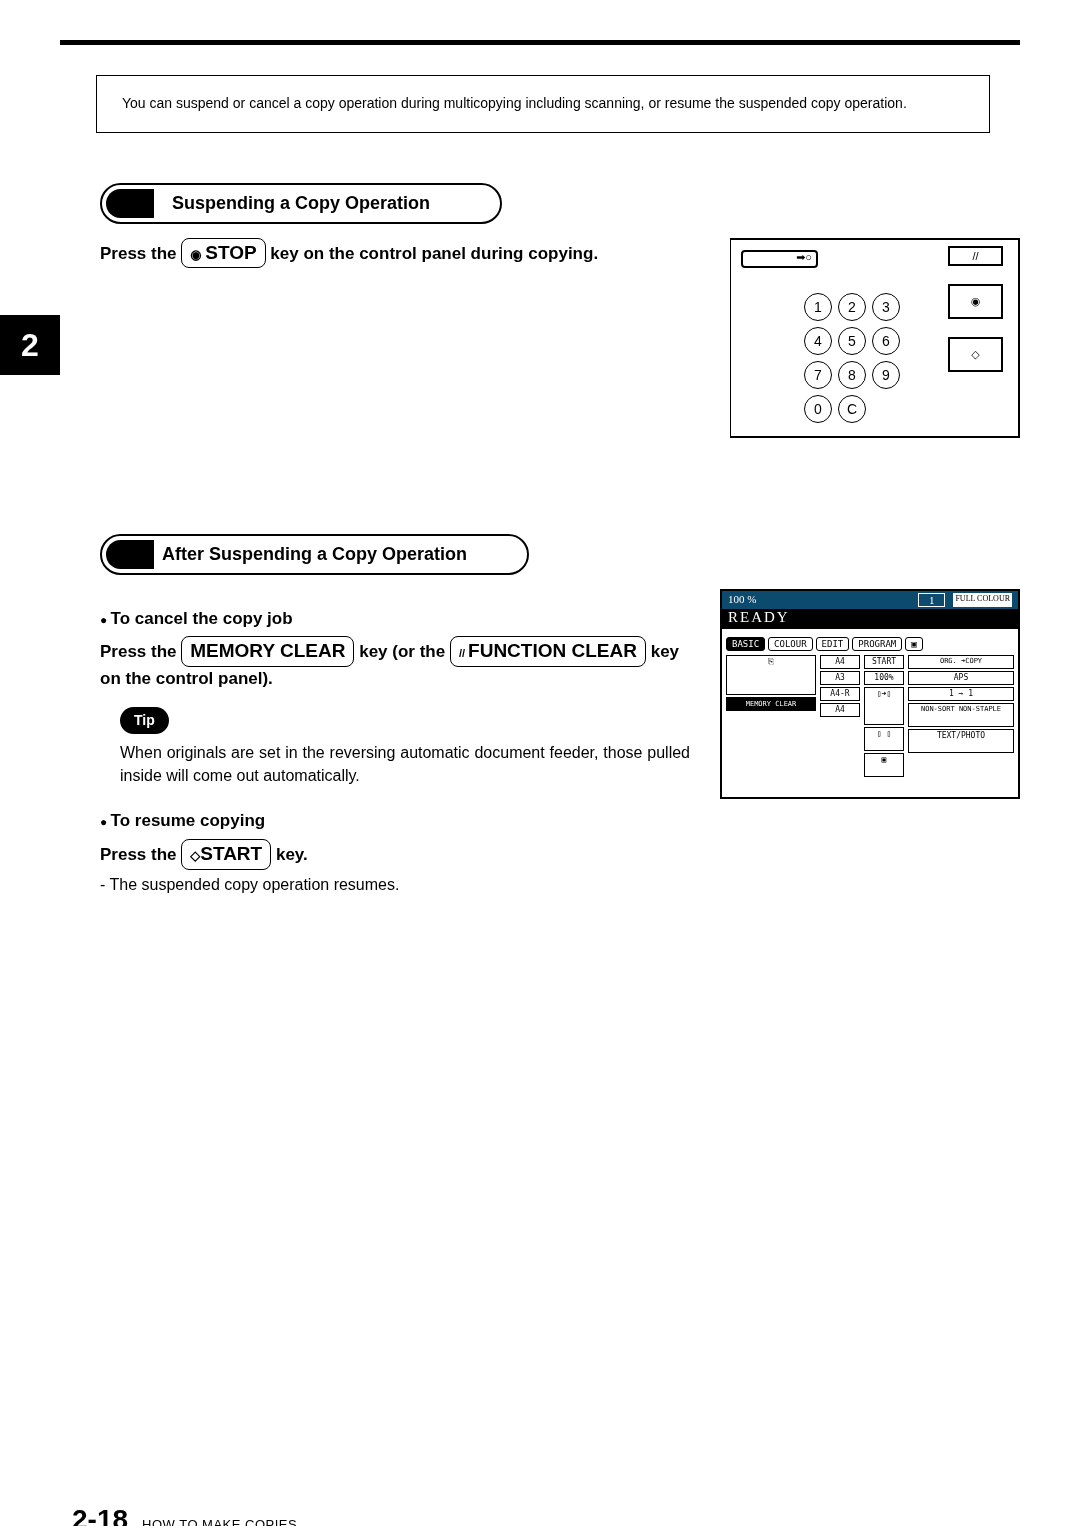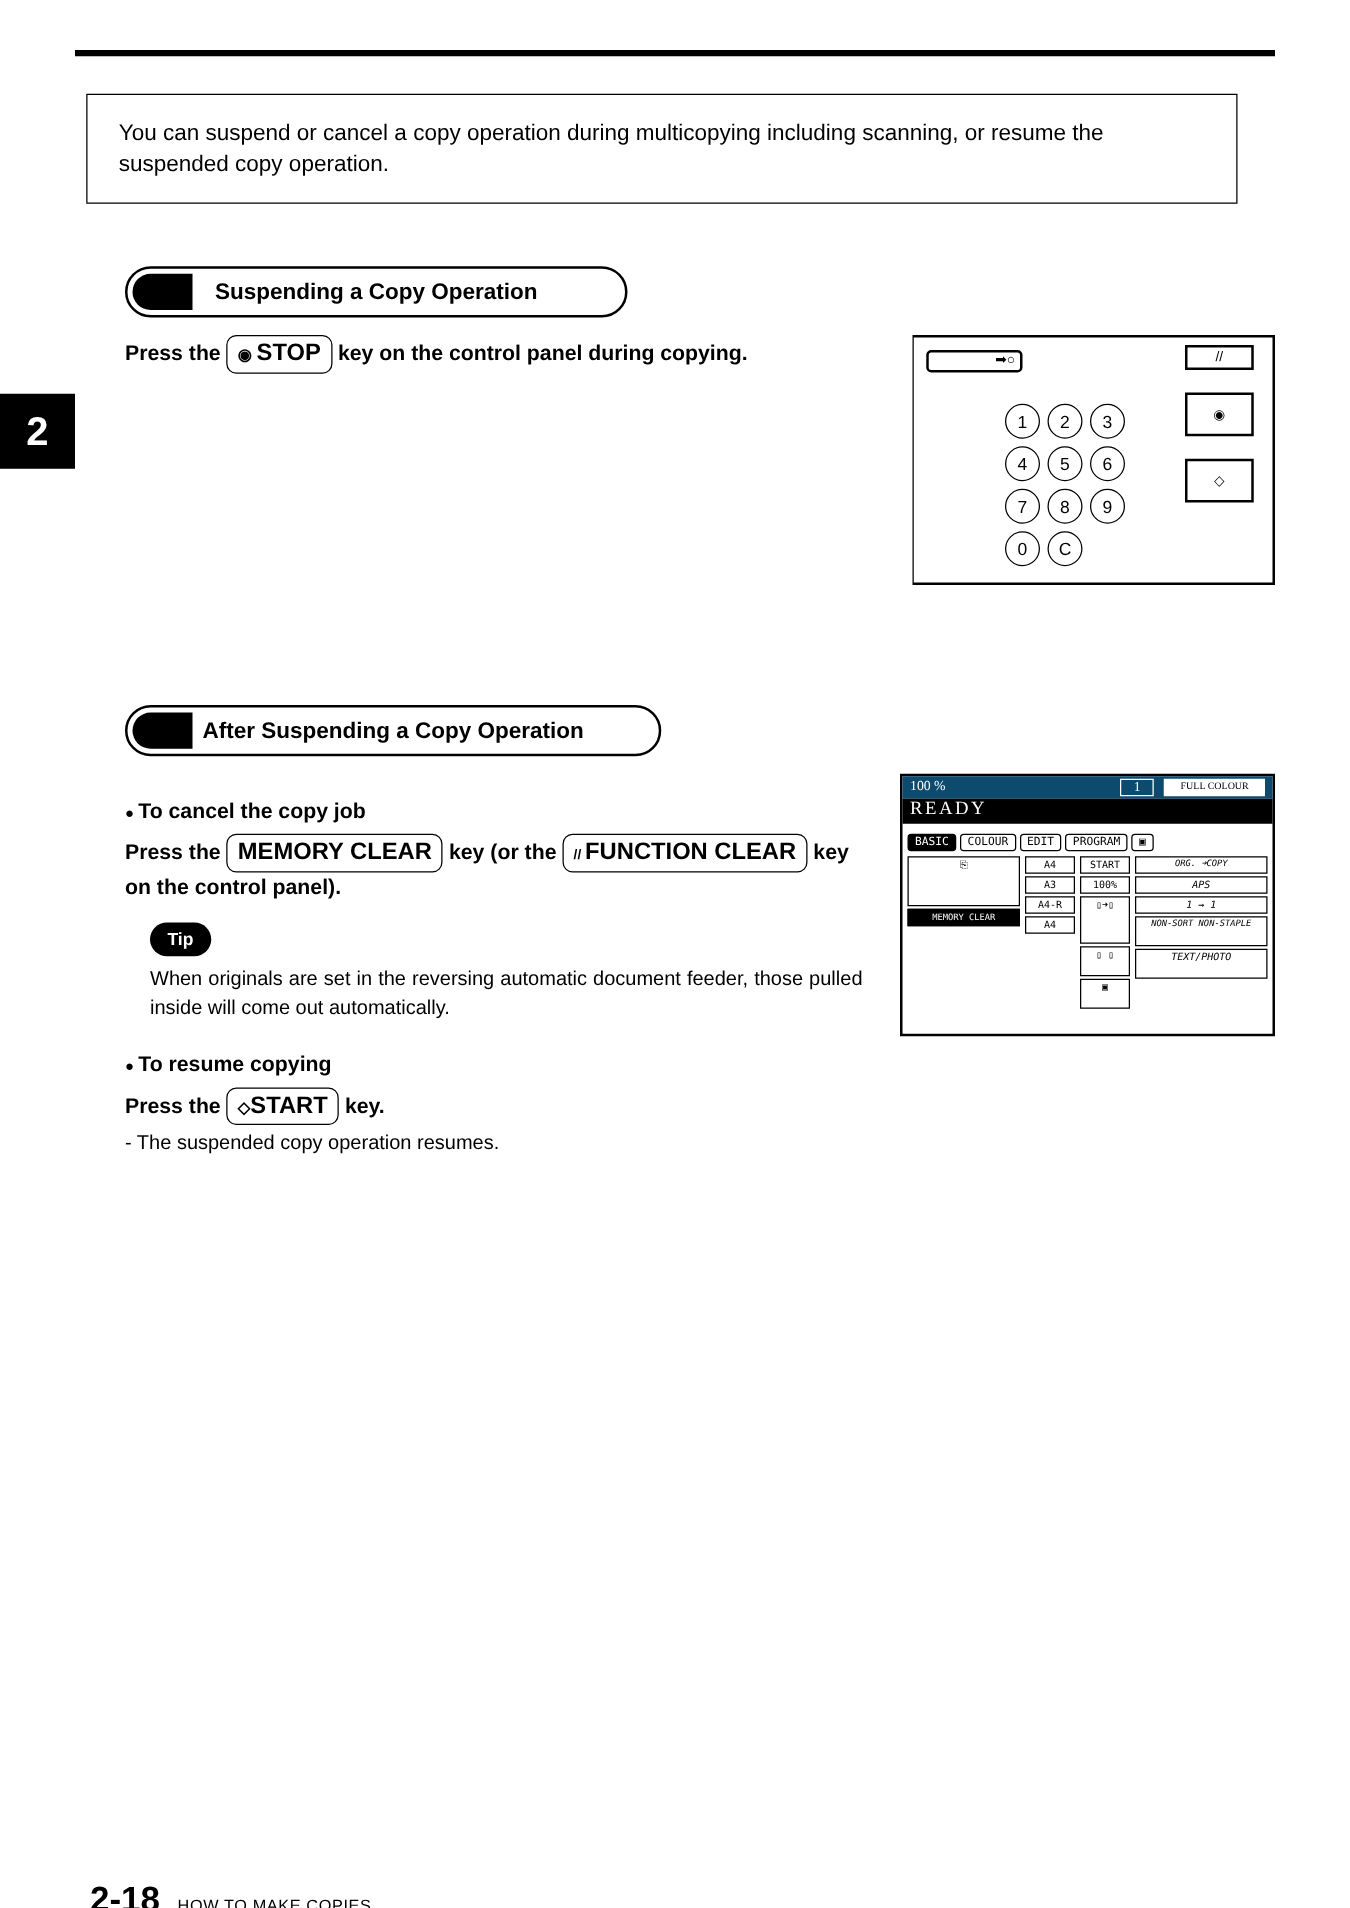--- a/index.html
+++ b/index.html
@@ -25,23 +25,23 @@
     .content-area {
       padding: 0 60px 0 40px;
       position: relative;
     }
     .rule-line {
       border-top: 5px solid #000;
       margin: 40px 60px 0 60px;
     }
     .intro-box {
       border: 1px solid #000;
-      margin: 30px 30px 0 29px;
+      margin: 30px 30px 0 56px;
       padding: 18px 25px;
-      font-size: 18px;
+      font-size: 14px;
       line-height: 1.4;
     }
     .side-tab {
       position: absolute;
       left: 0;
       top: 240px;
       width: 60px;
       height: 60px;
       background: #000;
       color: #fff;
@@ -285,21 +285,21 @@
           <span class="bold"> key.</span>
         </div>
         <div class="resume-note">- The suspended copy operation resumes.</div>
       </div>
 
       <div class="lcd-screen">
         <div class="lcd-top">
           <span>100 %</span>
           <span style="display:flex;gap:8px;">
             <span style="border:1px solid #fff;padding:0 10px;">1</span>
-            <span style="background:#fff;color:#000;font-size:8px;padding:1px 13px;">FULL COLOUR</span>
+            <span style="background:#fff;color:#000;font-size:8px;padding:1px 2px;">FULL COLOUR</span>
           </span>
         </div>
         <div style="background:#000;color:#fff;padding:0 6px 3px;" class="lcd-ready">READY</div>
         <div class="lcd-tabs">
           <span class="lcd-tab active">BASIC</span>
           <span class="lcd-tab">COLOUR</span>
           <span class="lcd-tab">EDIT</span>
           <span class="lcd-tab">PROGRAM</span>
           <span class="lcd-tab">▣</span>
         </div>
@@ -314,21 +314,21 @@
             <div class="lcd-cell">A4-R</div>
             <div class="lcd-cell">A4</div>
           </div>
           <div class="lcd-col" style="width:40px;">
             <div class="lcd-cell">START</div>
             <div class="lcd-cell">100%</div>
             <div class="lcd-cell" style="height:38px;">▯➜▯</div>
             <div class="lcd-cell" style="height:24px;">▯ ▯</div>
             <div class="lcd-cell" style="height:24px;">▣</div>
           </div>
-          <div class="lcd-col" style="flex:1;font-style:italic;">
+          <div class="lcd-col" style="flex:1;">
             <div class="lcd-cell" style="font-size:7px;">ORG. ➜COPY</div>
             <div class="lcd-cell">APS</div>
             <div class="lcd-cell">1 → 1</div>
             <div class="lcd-cell" style="font-size:7px;height:24px;">NON-SORT NON-STAPLE</div>
             <div class="lcd-cell" style="font-size:8px;height:24px;">TEXT/PHOTO</div>
           </div>
         </div>
       </div>
     </div>
 

